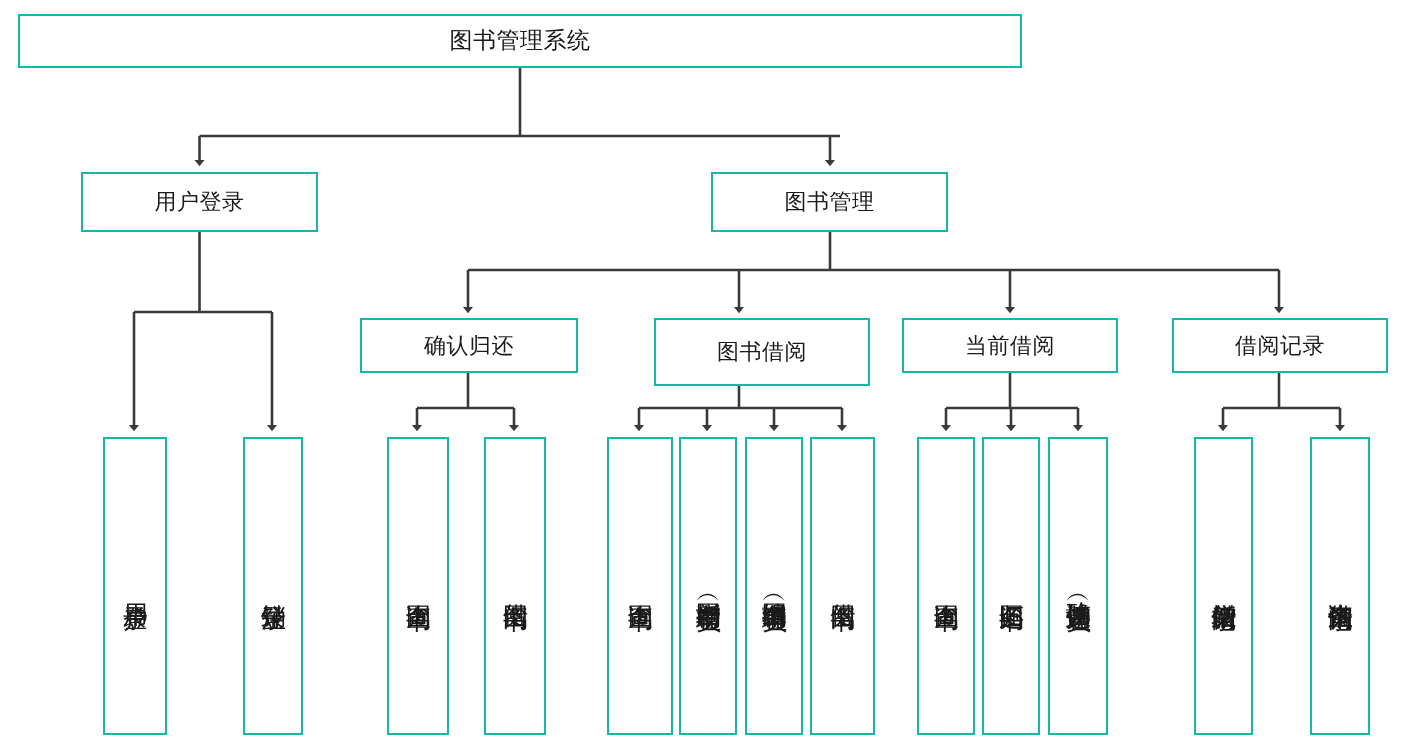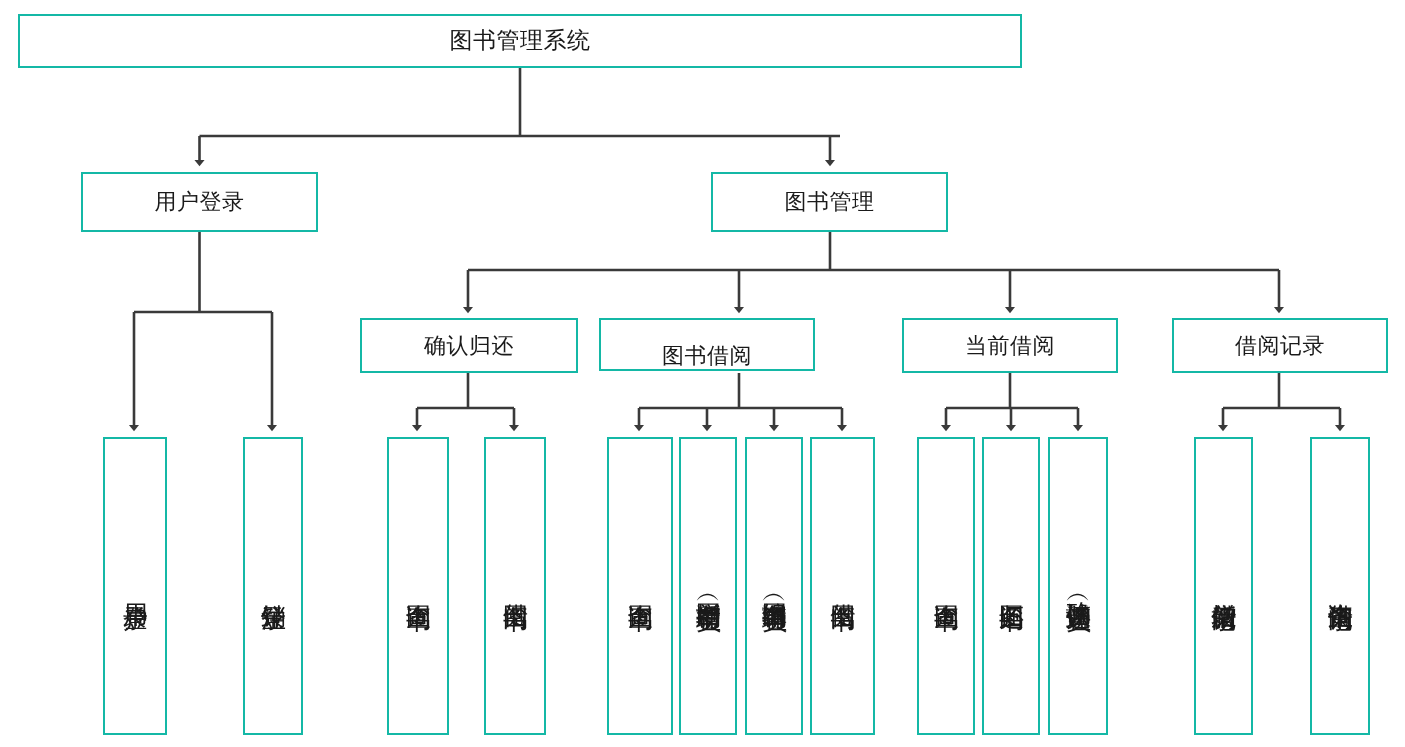--- a/index.html
+++ b/index.html
@@ -141,21 +141,21 @@
   <div class="node horiz" style="left:81px; top:172px; width:237px; height:60px;">
     <span class="node-label">用户登录</span>
   </div>
   <div class="node horiz" style="left:711px; top:172px; width:237px; height:60px;">
     <span class="node-label">图书管理</span>
   </div>
 
   <div class="node horiz" style="left:360px; top:318px; width:218px; height:55px;">
     <span class="node-label">确认归还</span>
   </div>
-  <div class="node horiz" style="left:599px; top:318px; width:216px; height:53px;align-items:flex-end;">
+  <div class="node horiz" style="left:654px; top:318px; width:216px; height:68px;">
     <span class="node-label">图书借阅</span>
   </div>
   <div class="node horiz" style="left:1172px; top:318px; width:216px; height:55px;">
     <span class="node-label">借阅记录</span>
   </div>
   <div class="node horiz" style="left:902px; top:318px; width:216px; height:55px;">
     <span class="node-label">当前借阅</span>
   </div>
 
   <div class="node vert" style="left:103px; top:437px; width:64px; height:298px;">

